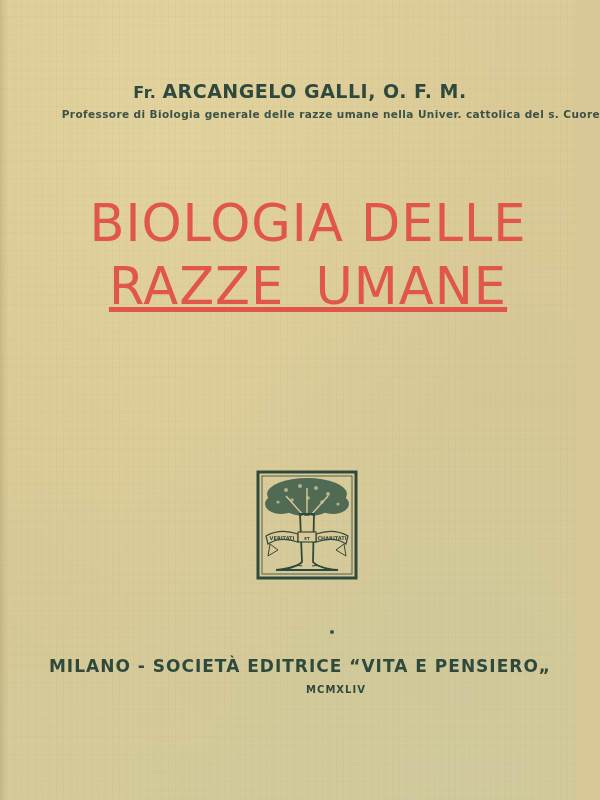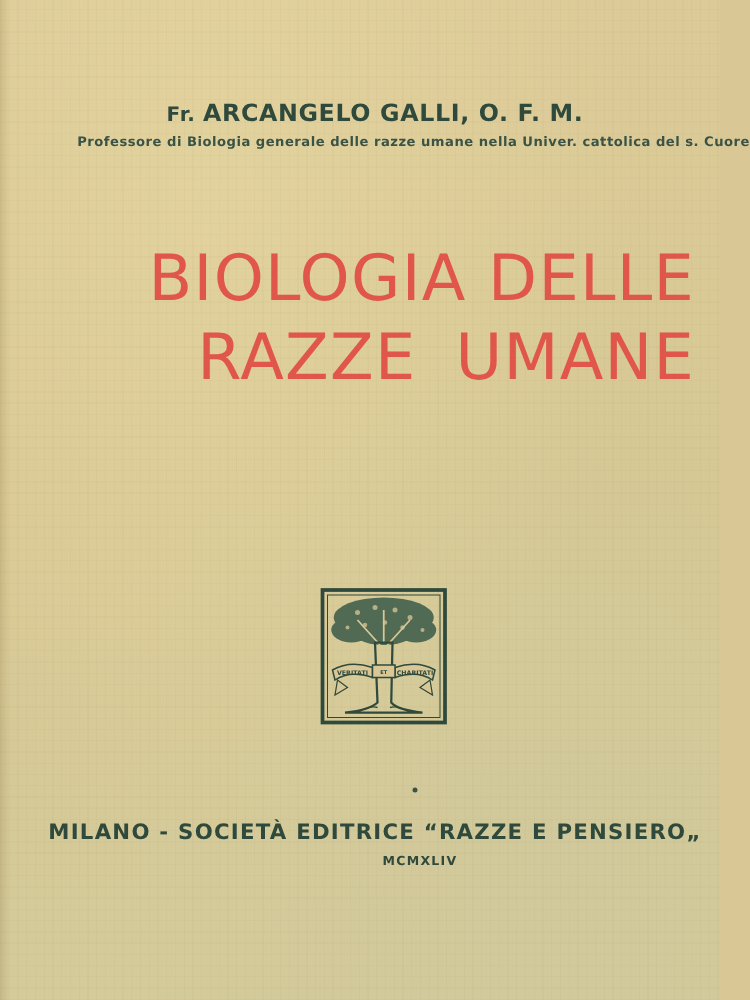--- a/index.html
+++ b/index.html
@@ -31,27 +31,27 @@
     top: 80px; font-size: 19px; font-weight: bold; color: #2f4a3c;
     letter-spacing: 0.5px;
   }
   .author .fr { font-weight: bold; font-size: 16px; margin-right: 6px; }
   .affiliation {
     top: 108px; font-size: 10.5px; font-weight: bold; color: #3a5346;
     letter-spacing: 0.4px;
     text-align: right;
   }
   .title {
-    left: 96px; width: 460px; text-align: right;
+    left: 78px; width: 460px; text-align: center;
     font-family: "DejaVu Sans", sans-serif;
     font-size: 51px; line-height: 1; color: #e0564a; letter-spacing: 1px;
     font-weight: normal;
   }
   .title1 { top: 198px; }
-  .title2 { top: 261px; word-spacing: 14px; }
+  .title2 { top: 261px; word-spacing: 14px; text-decoration: underline; }
   .edition {
     top: 346px; font-size: 15px; font-weight: bold; color: #2f4a3c;
     letter-spacing: 1.5px; line-height: 22px;
   }
   .logo {
     position: absolute; left: 256px; top: 470px; width: 102px; height: 110px;
   }
   .dot {
     position: absolute; left: 330px; top: 630px; width: 4px; height: 4px;
     border-radius: 50%; background: #3a5346;
@@ -116,15 +116,15 @@
       <rect x="42" y="62" width="18" height="10" fill="#d9c896" stroke="#2f4a3c" stroke-width="1.2"></rect>
       <path d="M14 74 L12 86 L22 80 Z M88 74 L90 86 L80 80 Z" fill="#d9c896" stroke="#2f4a3c" stroke-width="1"></path>
       <text x="26" y="70" font-size="5" font-family="DejaVu Sans, sans-serif" fill="#2f4a3c" text-anchor="middle" font-weight="bold">VERITATI</text>
       <text x="51" y="69.5" font-size="4" font-family="DejaVu Sans, sans-serif" fill="#2f4a3c" text-anchor="middle" font-weight="bold">ET</text>
       <text x="76" y="70" font-size="5" font-family="DejaVu Sans, sans-serif" fill="#2f4a3c" text-anchor="middle" font-weight="bold">CHARITATI</text>
     </svg>
   </div>
 
   <div class="dot"></div>
 
-  <div class="abs publisher">MILANO - SOCIETÀ EDITRICE “RAZZE E PENSIERO„</div>
+  <div class="abs publisher">MILANO - SOCIETÀ EDITRICE “VITA E PENSIERO„</div>
   <div class="abs year">MCMXLIV</div>
 </div>
 
 </body></html>

